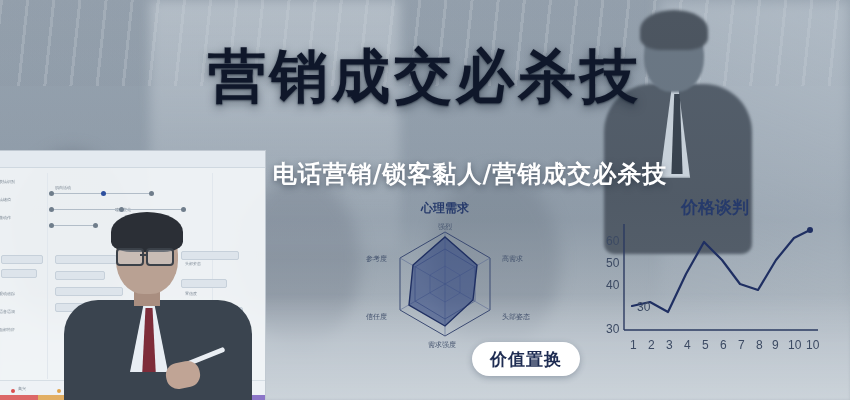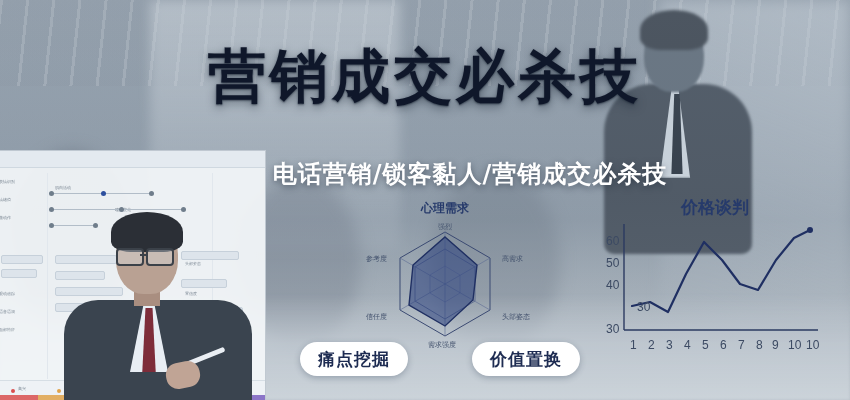--- a/index.html
+++ b/index.html
@@ -457,16 +457,15 @@
     <div class="ltick" style="left:84px;  top:142px;">4</div>
     <div class="ltick" style="left:102px; top:142px;">5</div>
     <div class="ltick" style="left:120px; top:142px;">6</div>
     <div class="ltick" style="left:138px; top:142px;">7</div>
     <div class="ltick" style="left:156px; top:142px;">8</div>
     <div class="ltick" style="left:172px; top:142px;">9</div>
     <div class="ltick" style="left:188px; top:142px;">10</div>
     <div class="ltick" style="left:206px; top:142px;">10</div>
   </div>
 
-  <div class="pill pill-1">痛点挖掘</div>
   <div class="pill pill-2">价值置换</div>
 
 </div>
 
 </body></html>

